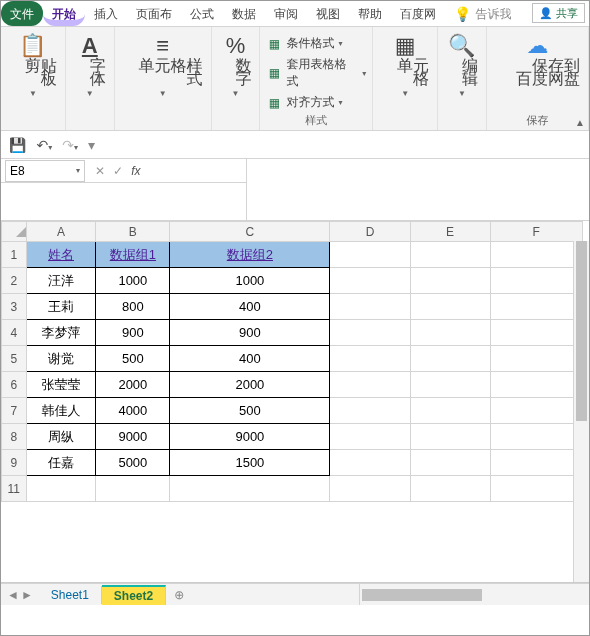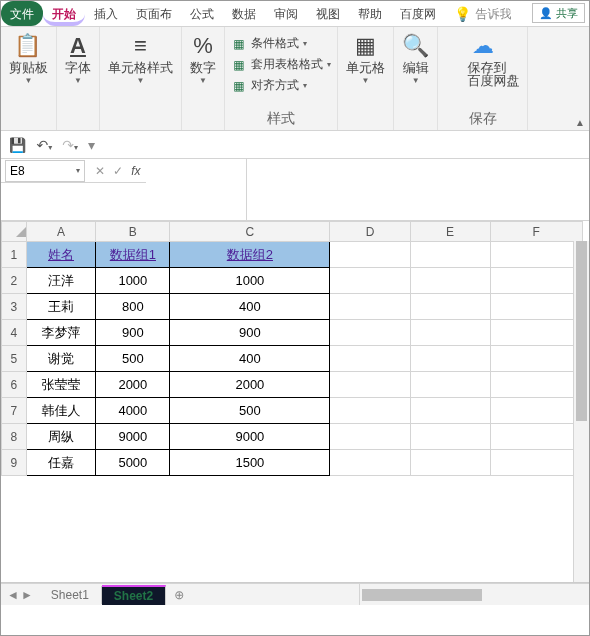--- a/index.html
+++ b/index.html
@@ -23,22 +23,22 @@
   }
   .tab {
     padding: 0 9px;
     line-height: 26px;
     color: #444;
     cursor: pointer;
     border-radius: 12px;
   }
   .tab.file { background: #217346; color: #fff; }
   .tab.active {
-    border-bottom: 4px solid #c4b5fd;
-    color: #be185d;
+    border-bottom: 6px solid #c4b5fd;
+    color: #4c1d95;
     font-weight: bold;
   }
   .tab.tell { display:flex; align-items:center; gap:4px; color:#888;}
   .share-btn {
     margin-left: auto;
     margin-right: 4px;
     margin-top: 2px;
     height: 20px;
     line-height: 18px;
     padding: 0 6px;
@@ -59,32 +59,32 @@
     position:relative;
   }
   .group {
     display: flex;
     flex-direction: column;
     align-items: center;
     justify-content: space-between;
     padding: 4px 6px 2px;
     border-right: 1px solid #e1e1e1;
   }
-  .group-label { font-size: 14px; color: #666; margin-top: 2px;}
+  .group-label { font-size: 11px; color: #666; margin-top: 2px;}
   .big-btn {
     display: flex;
     flex-direction: column;
     align-items: center;
     gap: 2px;
     color: #444;
     cursor: pointer;
     padding: 2px 2px;
   }
   .big-btn .ic { font-size: 22px; height:26px; display:flex; align-items:center;}
-  .big-btn .lbl { font-size: 13px; line-height: 13px; text-align: left; }
+  .big-btn .lbl { font-size: 16px; line-height: 13px; text-align: right; font-family: Liberation Mono, monospace; }
   .dd { font-size: 8px; color:#666; }
   .style-list { display:flex; flex-direction:column; gap:4px; align-items:flex-start; padding-top:4px;}
   .style-item { display:flex; align-items:center; gap:4px; color:#444; cursor:pointer; font-size:12px;}
   .style-item .ic { width:16px; text-align:center; color:#217346;}
   .collapse {
     position:absolute; right:4px; bottom:2px; color:#666; cursor:pointer; font-size:10px;
   }
   
   .qat {
     height: 28px;
@@ -97,21 +97,21 @@
     color: #555;
   }
   .qat .ic { cursor:pointer; font-size:14px;}
   .qat .disabled { color:#bbb; }
   
   .midrow {
     display:flex;
     height: 62px;
     border-bottom: 1px solid #d4d4d4;
   }
-  .fbar-col { flex: 0 0 245px; display:flex; flex-direction:row;}
+  .fbar-col { flex: 0 0 245px; display:flex; flex-direction:column;}
   .fbar {
     display:flex; align-items:center; height:24px; border-bottom:1px solid #d4d4d4;
   }
   .namebox {
     width: 80px; height:22px; border:1px solid #ccc; margin:0 4px;
     display:flex; align-items:center; justify-content:space-between; padding:0 4px;
     background:#fff;
   }
   .fx-btns { display:flex; gap:8px; padding:0 6px; color:#999;}
   .fx-btns .fx { font-style:italic; color:#555;}
@@ -181,22 +181,22 @@
   
   .sheetbar {
     height: 22px;
     display:flex; align-items:center;
     background:#f3f3f3;
     border-top:1px solid #d4d4d4;
     font-size:12px;
     position:relative;
   }
   .sheet-nav { display:flex; gap:2px; padding:0 6px; color:#888;}
-  .stab { padding: 2px 12px; border-right:1px solid #ccc; cursor:pointer; color:#737373;}
-  .stab.active { background:#0f172a; border-top:2px solid #d946ef; color:#217346; font-weight:bold;}
+  .stab { padding: 2px 12px; border-right:1px solid #ccc; cursor:pointer; color:#0369a1;}
+  .stab.active { background:#fde047; border-top:2px solid #14b8a6; color:#217346; font-weight:bold;}
   .plus { padding:0 8px; color:#888; cursor:pointer;}
   .hscroll {
     position:absolute; right:0; top:0; bottom:0; width:230px;
     background:#f3f3f3; border-left:1px solid #d4d4d4;
     display:flex; align-items:center;
   }
   .hthumb{ height:12px; background:#c1c1c1; width:120px; margin-left:2px;}
 </style>
 </head>
 <body>
@@ -420,20 +420,29 @@
         </tr>
         <tr>
           <td class="rowhdr">9</td>
           <td class="data-cell">任嘉</td>
           <td class="data-cell">5000</td>
           <td class="data-cell">1500</td>
           <td></td>
           <td></td>
           <td></td>
         </tr>
+        <tr>
+          <td class="rowhdr">11</td>
+          <td></td>
+          <td></td>
+          <td></td>
+          <td></td>
+          <td></td>
+          <td></td>
+        </tr>
       </tbody>
   </table>
   <div class="vscroll">
     <div class="vthumb"></div>
   </div>
 </div>
 
 <div class="sheetbar">
   <div class="sheet-nav">
     <span>◄</span>

